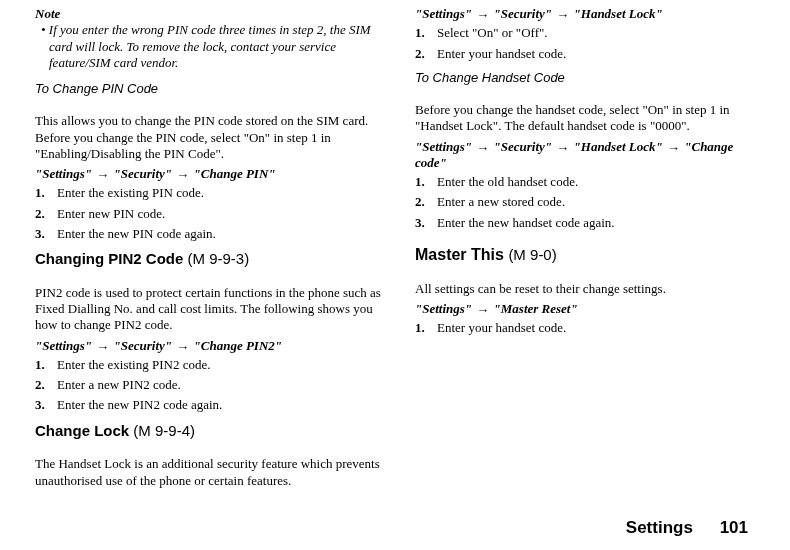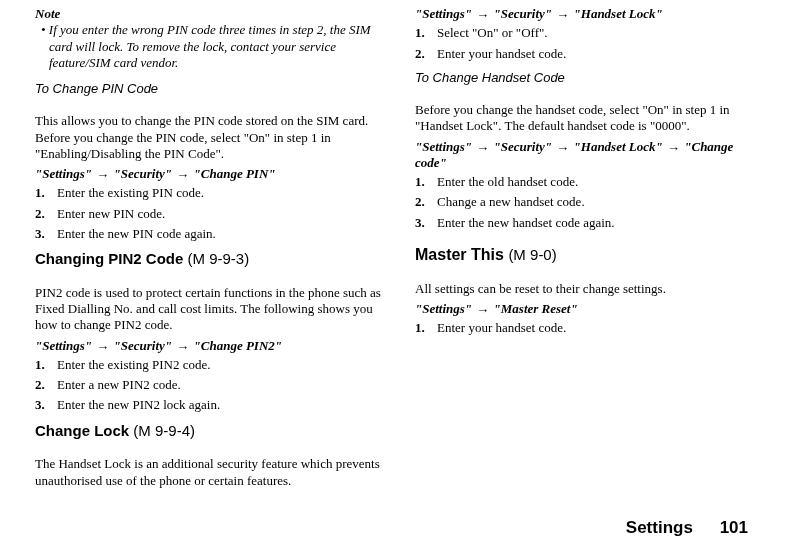--- a/index.html
+++ b/index.html
@@ -144,21 +144,21 @@
     <p class="path">
       <span>"Settings"</span>
       <span class="arrow">→</span>
       <span>"Security"</span>
       <span class="arrow">→</span>
       <span>"Change PIN2"</span>
     </p>
     <ol class="steps">
       <li><span class="num">1.</span><span>Enter the existing PIN2 code.</span></li>
       <li><span class="num">2.</span><span>Enter a new PIN2 code.</span></li>
-      <li><span class="num">3.</span><span>Enter the new PIN2 lock again.</span></li>
+      <li><span class="num">3.</span><span>Enter the new PIN2 code again.</span></li>
     </ol>
 
     <div class="no-break">
       <p class="sub-h2">
         <span>Change Lock</span>
         <span class="mcode">(M 9-9-4)</span>
       </p>
       <p class="body">The Handset Lock is an additional security feature which prevents unauthorised use of the phone or certain features.</p>
     </div>
 
@@ -180,21 +180,21 @@
       <span>"Settings"</span>
       <span class="arrow">→</span>
       <span>"Security"</span>
       <span class="arrow">→</span>
       <span>"Handset Lock"</span>
       <span class="arrow">→</span>
       <span>"Change code"</span>
     </p>
     <ol class="steps">
       <li><span class="num">1.</span><span>Enter the old handset code.</span></li>
-      <li><span class="num">2.</span><span>Change a new handset code.</span></li>
+      <li><span class="num">2.</span><span>Enter a new stored code.</span></li>
       <li><span class="num">3.</span><span>Enter the new handset code again.</span></li>
     </ol>
 
     <p class="big-h">
       <span>Master This</span>
       <span class="mcode">(M 9-0)</span>
     </p>
     <p class="body">All settings can be reset to their change settings.</p>
     <p class="path">
       <span>"Settings"</span>

